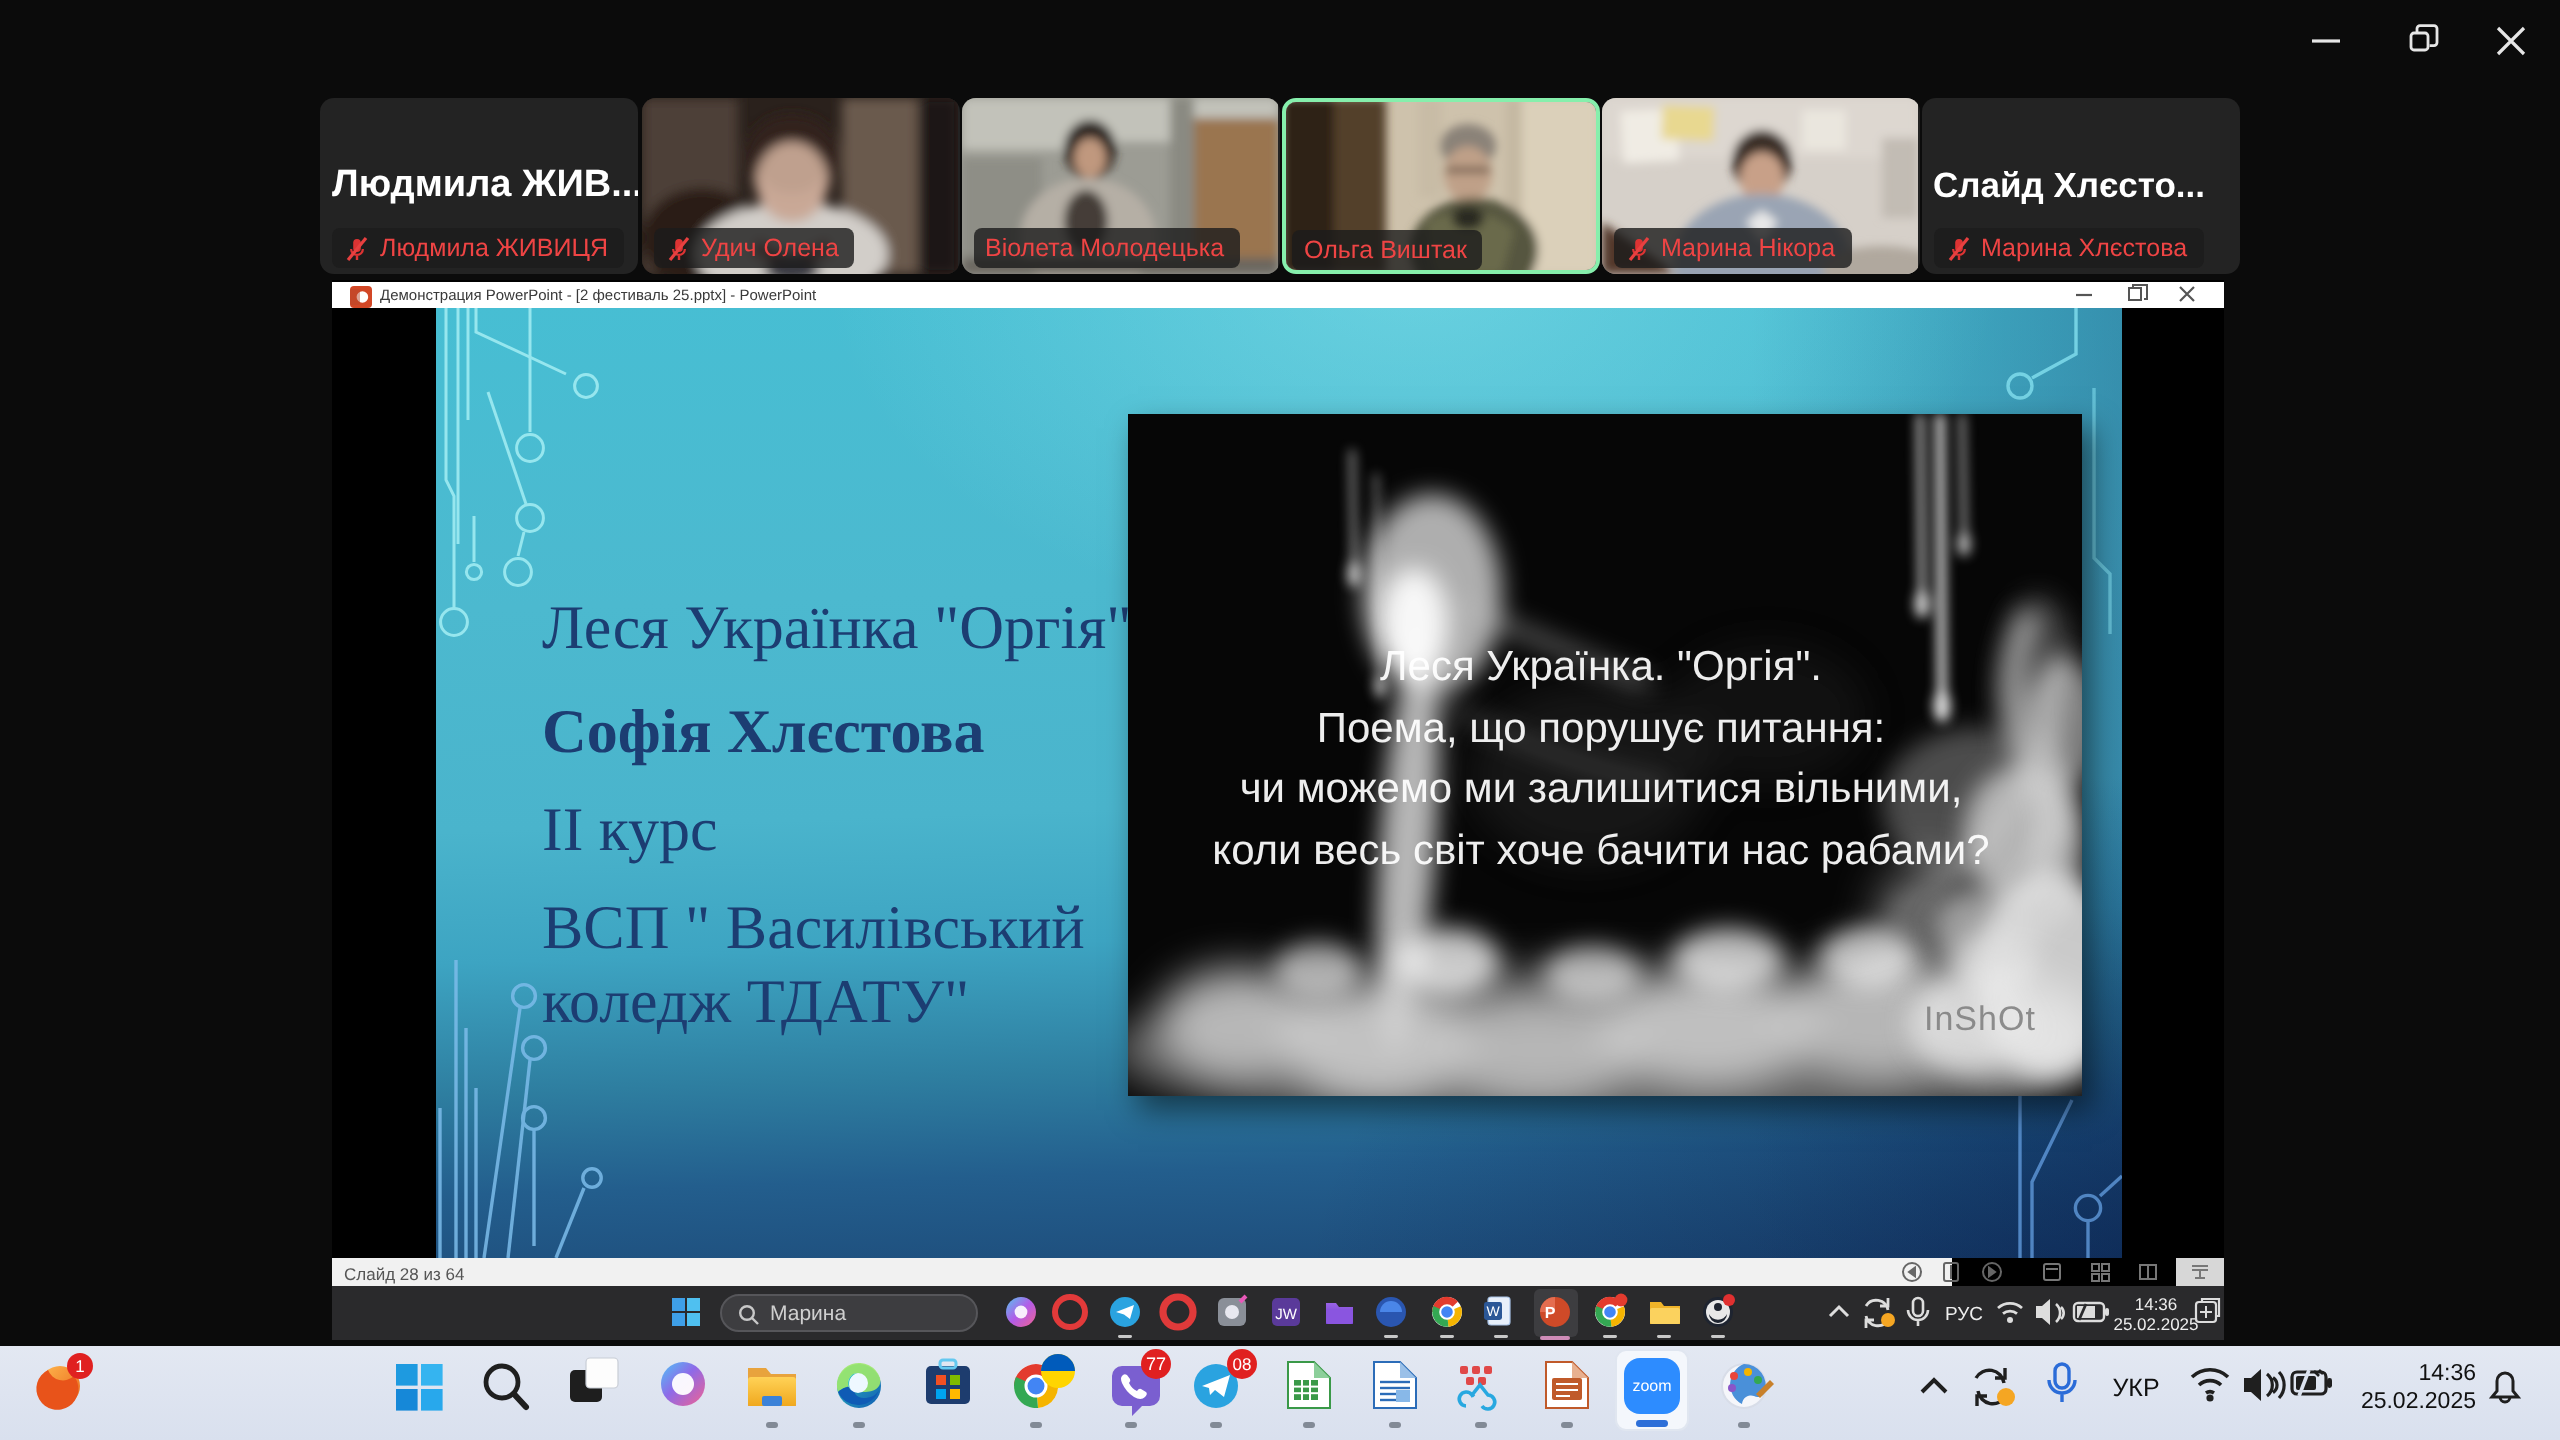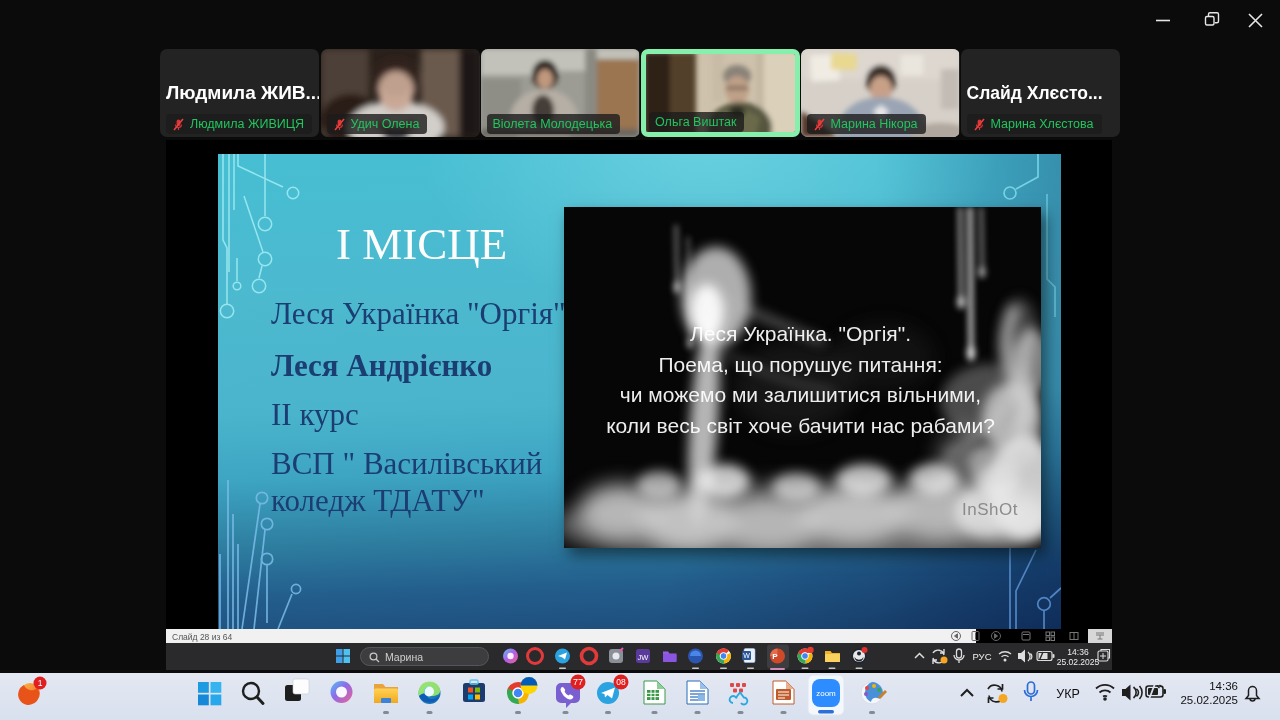--- a/index.html
+++ b/index.html
@@ -3,21 +3,21 @@
 <meta charset="utf-8">
 <style>
 html,body{margin:0;padding:0;width:1280px;height:720px;overflow:hidden;background:#0b0b0b;font-family:"Liberation Sans",sans-serif;-webkit-font-smoothing:antialiased;}
 *{box-sizing:border-box;}
 .abs{position:absolute;}
 
 #winctl{position:absolute;top:0;left:0;width:1280px;height:45px;}
 
 .tile{position:absolute;top:49px;width:159px;height:88px;background:#232323;border-radius:7px;overflow:hidden;}
 .bigname{position:absolute;left:6px;top:84px;color:#fff;font-weight:bold;font-size:19px;letter-spacing:0;white-space:nowrap;transform:translateY(-50%);}
-.nlabel{position:absolute;left:6px;bottom:3px;height:20px;background:rgba(28,28,28,.8);border-radius:4px;color:#22c55e;font-size:12.5px;display:flex;align-items:center;padding:0 8px 0 6px;white-space:nowrap;}
+.nlabel{position:absolute;left:6px;bottom:3px;height:20px;background:rgba(28,28,28,.8);border-radius:4px;color:#ef4444;font-size:12.5px;display:flex;align-items:center;padding:0 8px 0 6px;white-space:nowrap;}
 .nlabel svg{margin-right:5px;}
 
 #pptwin{position:absolute;left:166px;top:140px;width:946px;height:530px;background:#000;}
 #ptitle{position:absolute;left:0;top:1px;width:946px;height:13px;background:#fff;}
 #ptitle .ttxt{position:absolute;left:24px;top:0;height:13px;line-height:13px;font-size:7.5px;color:#3a3a3a;}
 #slide{position:absolute;left:52px;top:14px;width:843px;height:475px;overflow:hidden;
  background:
  radial-gradient(ellipse 420px 260px at 58% -4%, rgba(160,240,245,.38), rgba(160,240,245,0) 70%),
  radial-gradient(ellipse 700px 420px at 103% 104%, rgba(6,22,64,.50), rgba(6,22,64,0) 62%),
  linear-gradient(to left, rgba(10,40,90,.30), rgba(10,40,90,0) 22%),
@@ -99,21 +99,21 @@
   <rect x="0" y="30" width="40" height="58" fill="#8e8e86"></rect>
   <ellipse cx="64" cy="26" rx="13" ry="15" fill="#2e2620"></ellipse>
   <ellipse cx="64" cy="30" rx="8" ry="10" fill="#c0987e"></ellipse>
   <ellipse cx="63" cy="70" rx="34" ry="30" fill="#b5afa5"></ellipse>
   <ellipse cx="62" cy="62" rx="11" ry="16" fill="#443e38"></ellipse>
   <rect x="0" y="80" width="158" height="8" fill="#6a665e"></rect>
  </g>
 </svg>
 <div class="nlabel">Віолета Молодецька</div>
 </div>
-<div class="tile" id="t4" style="left:640.5px;border:5px solid #86efac;">
+<div class="tile" id="t4" style="left:640.5px;border:2px solid #86efac;">
 <svg class="abs" style="left:-2px;top:-2px;" width="158" height="88" viewBox="0 0 158 88">
  <defs>
         <filter id="tb4" x="-30%" y="-30%" width="160%" height="160%">
           <feGaussianBlur stdDeviation="2.5"></feGaussianBlur>
         </filter>
       </defs>
  <rect width="158" height="88" fill="#cec2ac"></rect>
  <g filter="url(#tb4)">
   <rect x="0" y="0" width="30" height="88" fill="#2e2318"></rect>
   <rect x="26" y="0" width="26" height="88" fill="#52402a"></rect>
@@ -167,20 +167,35 @@
         <g fill="#d33">
           <rect x="4.6" y="1.5" width="3.8" height="6.5" rx="1.9"></rect>
           <path d="M3 6.5 a3.5 3.5 0 0 0 7 0 h-1.1 a2.4 2.4 0 0 1 -4.8 0z"></path>
           <rect x="5.9" y="10" width="1.2" height="2"></rect>
         </g>
         <line x1="2" y1="12" x2="11" y2="1" stroke="#e84040" stroke-width="1.6"></line>
       </svg>Марина Хлєстова</div>
 </div>
 
 <div id="pptwin">
+  <div id="ptitle">
+    <svg class="abs" style="left:9px;top:1.5px;" width="11" height="11" viewBox="0 0 11 11">
+        <rect x="0" y="0" width="11" height="11" rx="2" fill="#d24726"></rect>
+        <circle cx="6.2" cy="5.5" r="3.4" fill="#fff"></circle>
+        <circle cx="6.2" cy="5.5" r="3.4" fill="none" stroke="#d24726" stroke-width="1"></circle>
+        <rect x="0" y="1.5" width="5" height="8" rx="1" fill="#b7472a" opacity=".5"></rect>
+      </svg>
+    <div class="ttxt">Демонстрация PowerPoint - [2 фестиваль 25.pptx] - PowerPoint</div>
+    <svg class="abs" style="left:870px;top:0;" width="70" height="13" viewBox="0 0 70 13">
+      <line x1="2" y1="6.5" x2="10" y2="6.5" stroke="#555" stroke-width="1.1"></line>
+      <rect x="28.5" y="3" width="6" height="6" fill="none" stroke="#555" stroke-width="1"></rect>
+      <path d="M30.5 3 v-1.5 h7 v7 h-1.5" fill="none" stroke="#555" stroke-width="1"></path>
+      <path d="M54 2.5 l7 7 M61 2.5 l-7 7" stroke="#555" stroke-width="1.1"></path>
+    </svg>
+  </div>
   <div id="slide">
     <svg class="abs" style="left:0;top:0;" width="843" height="475" viewBox="0 0 843 475">
 
       <g stroke="#9febf2" stroke-width="1.5" fill="none" opacity=".9">
         <path d="M5 0 V86 l4 8 V150"></path>
         <path d="M11 0 V118"></path>
         <path d="M16 0 V56"></path>
         <path d="M20 0 V12 L65 33"></path>
         <path d="M47 0 V62"></path>
         <path d="M26 42 L45 98"></path>
@@ -216,23 +231,22 @@
       </g>
 
       <g stroke="#578ecd" stroke-width="1.7" fill="none" opacity=".9">
         <path d="M792 394 V475"></path>
         <path d="M818 396 l-20 41 v38"></path>
         <circle cx="826" cy="450" r="6.3"></circle>
         <path d="M826 456 V475"></path>
         <path d="M832 444 l11 -10"></path>
       </g>
     </svg>
-    <div class="st" style="left:118px;top:64px;width:168px;text-align:center;color:#fdfdfb;font-size:45px;">І МІСЦЕ</div>
     <div class="st" style="left:53px;top:142px;font-size:31px;">Леся Українка "Оргія"</div>
-    <div class="st" style="left:53px;top:194px;font-size:31px;font-weight:bold;">Леся Андрієнко</div>
+    <div class="st" style="left:53px;top:194px;font-size:31px;font-weight:bold;">Софія Хлєстова</div>
     <div class="st" style="left:53px;top:243px;font-size:31px;">ІІ курс</div>
     <div class="st" style="left:53px;top:292px;font-size:31px;">ВСП " Василівський</div>
     <div class="st" style="left:53px;top:329px;font-size:31px;">коледж ТДАТУ"</div>
     <div id="img">
       <svg class="abs" style="left:0;top:0;" width="477" height="341" viewBox="0 0 477 341">
         <defs>
           <filter id="b3" x="-60%" y="-60%" width="220%" height="220%">
               <feGaussianBlur stdDeviation="3"></feGaussianBlur>
             </filter>
           <filter id="b6" x="-60%" y="-60%" width="220%" height="220%">

